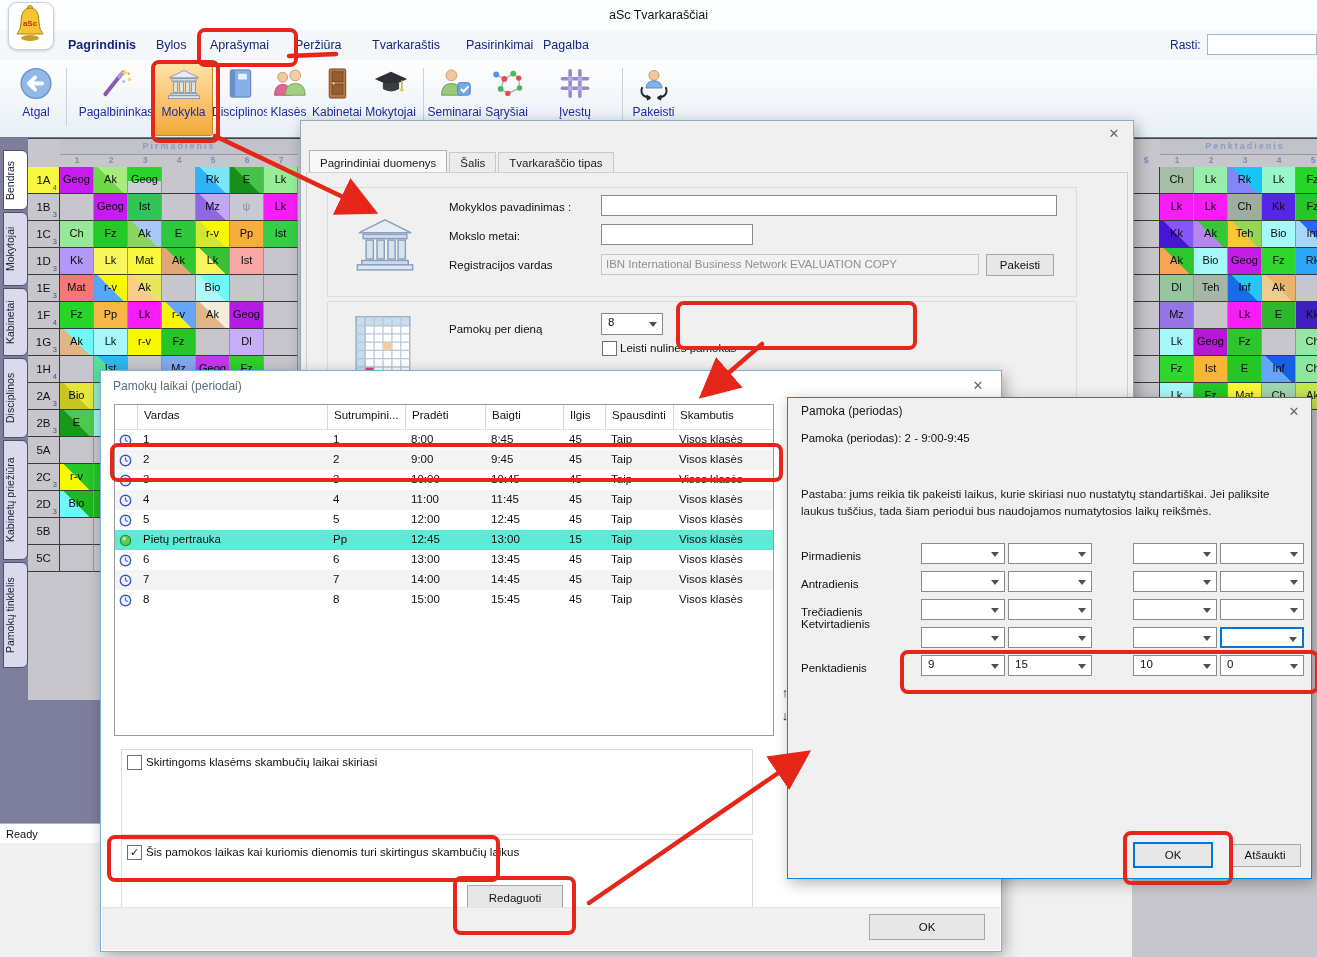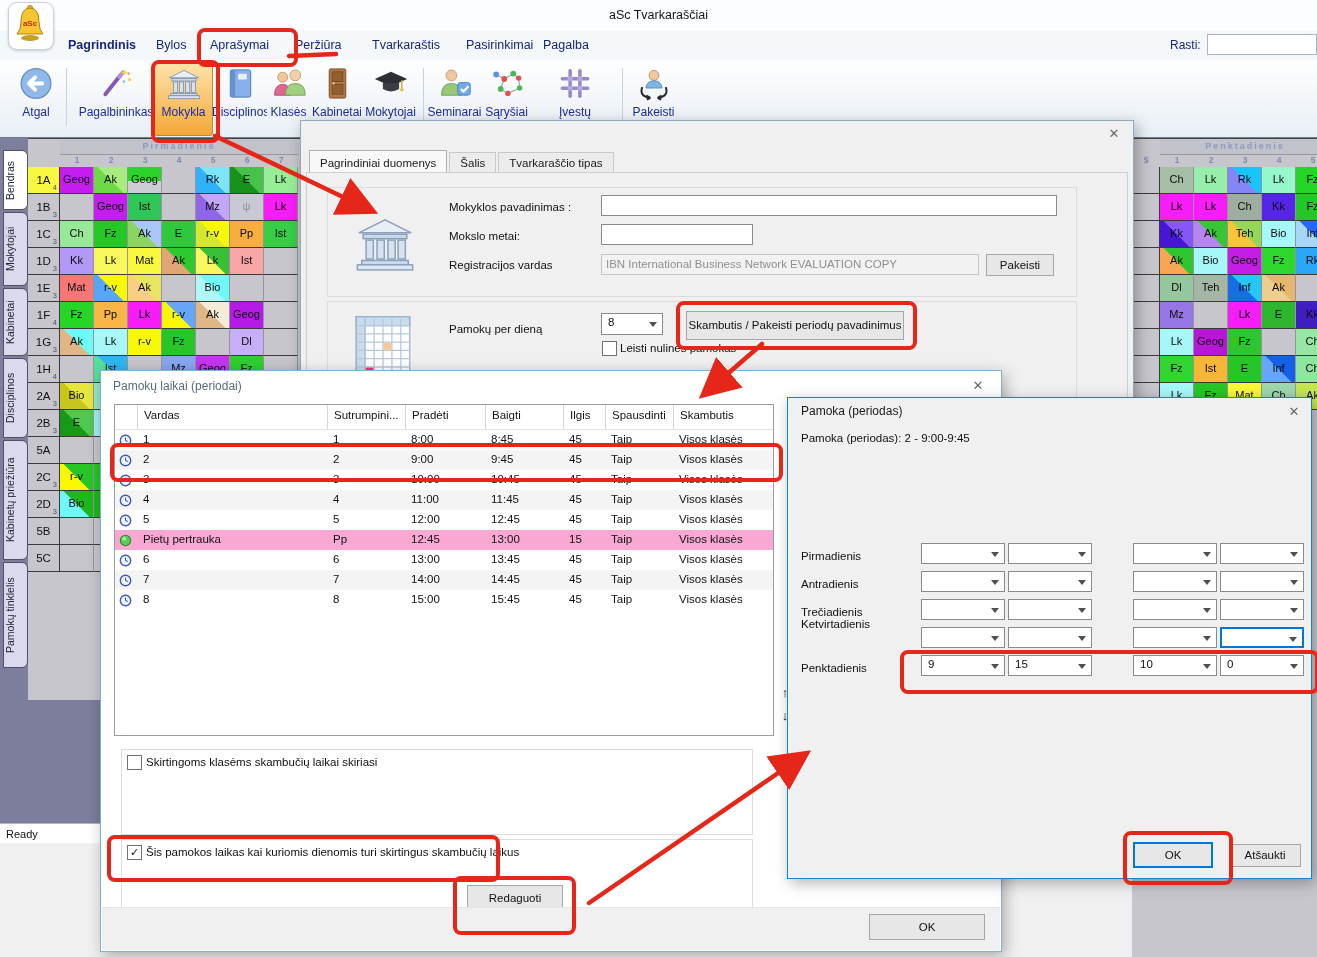--- a/index.html
+++ b/index.html
@@ -68,21 +68,21 @@
   .gb{position:absolute;border:1px solid #dcdcdc}
   
   .pper{left:100px;top:370px;width:900px;height:580px;background:#fff;border:1px solid #7ab2d8;z-index:6}
   .pper-title{position:absolute;left:12px;top:8px;font-size:12px;color:#5a6a7a}
   .ptable{position:absolute;left:13px;top:33px;width:658px;height:330px;border:1px solid #9a9aa2;background:#fff;overflow:hidden}
   .thr{height:24px;border-bottom:1px solid #e2e2e2;display:flex}
   .thc{font-size:11.5px;padding:4px 0 0 6px;border-left:1px solid #d8d8d8;box-sizing:border-box;overflow:hidden;white-space:nowrap;color:#111}
   .thc.first{border-left:none}
   .trow{display:flex;height:20px}
   .trow.alt{background:#f4f4f4}
-  .trow.green{background:#f9a8d4}
+  .trow.green{background:#5eead4}
   .tic{width:22px;box-sizing:border-box;padding:3px 0 0 4px}
   .tic svg{width:13px;height:13px}
   .tcell{font-size:11.5px;padding:3px 0 0 6px;box-sizing:border-box;white-space:nowrap;overflow:hidden}
   .updown{position:absolute;left:676px;width:16px;text-align:center;font-size:13px;color:#111}
   .pbottom{position:absolute;left:1px;right:1px;bottom:1px;height:42px;background:#f0f0f0;border-top:1px solid #e4e4e4}
   
   .ppam{left:787px;top:397px;width:523px;height:480px;background:#f0f0f0;border:1px solid #0d86d8;z-index:7}
   .ppam-title{position:absolute;left:13px;top:6px;font-size:12px;color:#1a1a1a}
   .note{position:absolute;left:13px;top:88px;width:498px;font-size:11.5px;line-height:1.45;color:#1a1a1a}
   .dlabel{position:absolute;left:13px;font-size:11.5px;line-height:21px}
@@ -485,21 +485,20 @@
       <path d="M8 1 V47 M15 1 V47 M22 1 V47 M29 1 V47 M36 1 V47 M1 8 H43 M1 14.5 H43 M1 21 H43 M1 27.5 H43 M1 34 H43 M1 40.5 H43" stroke="#b8c8d8" fill="none"></path>
       <rect x="22.5" y="21.5" width="6" height="5.5" fill="#f8c898"></rect>
       <rect x="8.5" y="41" width="6" height="5.5" fill="#e83880"></rect>
     </svg>
   </div>
   <div class="lbl" style="left:148px;top:198px">Pamokų per dieną</div>
   <div class="dd" style="left:300px;top:192px;width:62px;height:22px">
     <span class="ddv">8</span>
       <span class="ddc"></span>
   </div>
-  <div class="btn" style="left:385px;top:190px;width:218px;height:29px;line-height:27px">Skambutis / Pakeisti periodų pavadinimus</div>
   <div class="cb" style="left:301px;top:220px"></div>
   <div class="lbl" style="left:319px;top:217px">Leisti nulines pamokas</div>
 </div>
 
 <div class="dlg pper">
   <div class="pper-title">Pamokų laikai (periodai)</div>
   <div class="dlg-x" style="right:14px;top:6px">✕</div>
   <div class="ptable">
       <div class="thr">
         <div class="thc first" style="width: 22px;"></div>
@@ -639,20 +638,21 @@
   <div class="lbl" style="left:45px;top:471px">Šis pamokos laikas kai kuriomis dienomis turi skirtingus skambučių laikus</div>
   <div class="btn" style="left:366px;top:514px;width:96px;height:27px;line-height:25px">Redaguoti</div>
   <div class="pbottom"></div>
   <div class="btn" style="left:768px;top:543px;width:116px;height:26px;line-height:24px">OK</div>
 </div>
 
 <div class="dlg ppam">
   <div class="ppam-title">Pamoka (periodas)</div>
   <div class="dlg-x" style="right:8px;top:5px">✕</div>
   <div class="lbl" style="left:13px;top:30px">Pamoka (periodas): 2 - 9:00-9:45</div>
+  <div class="note">Pastaba: jums reikia tik pakeisti laikus, kurie skiriasi nuo nustatytų standartiškai. Jei paliksite laukus tuščius, tada šiam periodui bus naudojamos  numatytosios laikų reikšmės.</div>
   <div>
       <div class="dlabel" style="top: 148px;">Pirmadienis</div>
       <div class="dd" style="left: 133px; top: 145px; width: 84px; height: 21px;">
         <div class="ddv"></div>
         <div class="ddc"></div>
       </div>
       <div class="dd" style="left: 220px; top: 145px; width: 84px; height: 21px;">
         <div class="ddv"></div>
         <div class="ddc"></div>
       </div>

